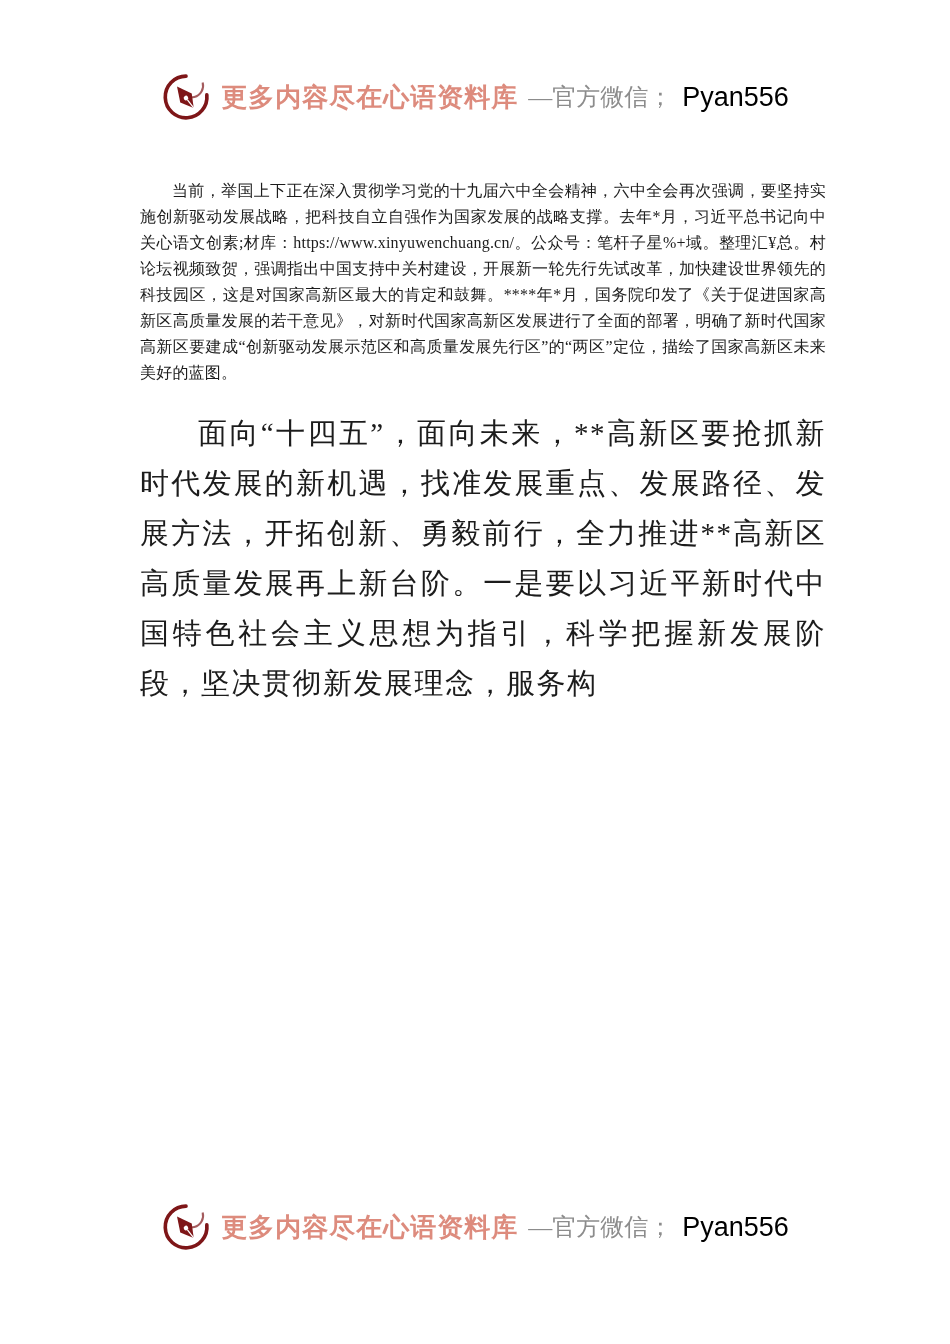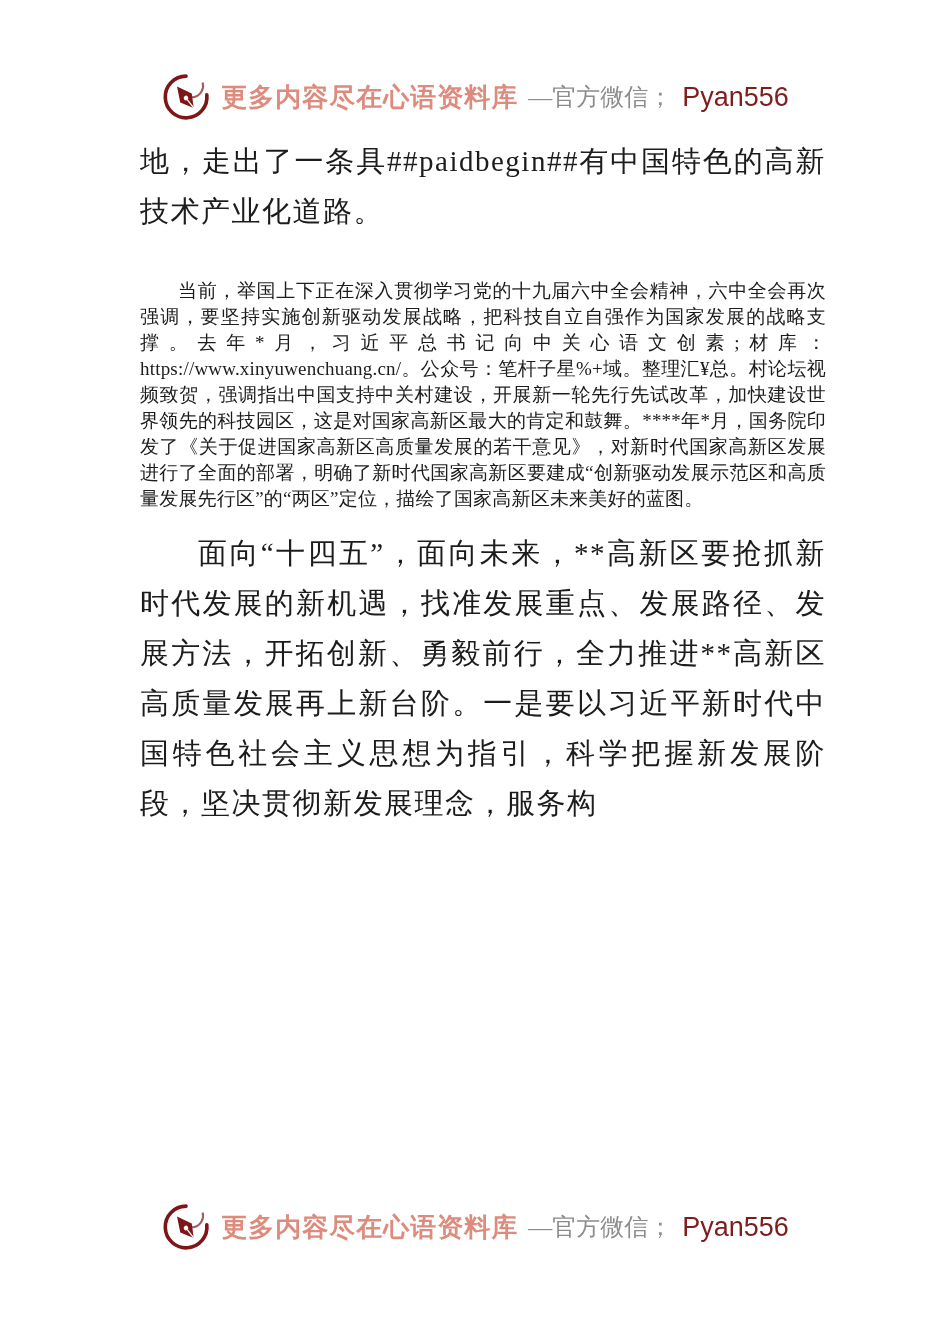--- a/index.html
+++ b/index.html
@@ -28,21 +28,21 @@
     font-weight:bold;
     letter-spacing:1px;
     font-family:"Liberation Serif","DejaVu Serif",serif;
   }
   .wechat-label{
     color:#8c8c8c;
     font-size:24px;
     font-family:"Liberation Serif","DejaVu Serif",serif;
   }
   .wechat-id{
-    color:#7f1d1d;
+    color:#000000;
     font-size:27px;
     font-family:"Liberation Sans","DejaVu Sans",sans-serif;
   }
   
   .doc{
     position:absolute;
     left:140px;top:136px;
     width:686px;
     color:#1c1c1c;
   }
@@ -50,25 +50,25 @@
     text-align:justify;
     text-justify:inter-ideograph;
     margin:0;
   }
   .para.large{
     font-size:29px;
     line-height:50px;
     letter-spacing:1.5px;
   }
   .para.small{
-    font-size:19px;
+    font-size:16px;
     line-height:26px;
     letter-spacing:0.2px;
     margin-top:42px;
-    margin-bottom:16px;
+    margin-bottom:22px;
   }
   .indent2{text-indent:2em;}
 </style>
 </head>
 <body>
 
 <div class="page">
 
   <div class="watermark top">
     <span class="logo">
@@ -81,21 +81,20 @@
           <line x1="24" y1="27" x2="24" y2="37" stroke="#ffffff" stroke-width="1.2"></line>
         </g>
       </svg>
     </span>
     <span class="brand-text">更多内容尽在心语资料库</span>
       <span class="wechat-label">—官方微信；</span>
       <span class="wechat-id">Pyan556</span>
   </div>
 
   <div class="doc">
-    <p class="para large">地，走出了一条具##paidbegin##有中国特色的高新技术产业化道路。</p>
     <p class="para small indent2">当前，举国上下正在深入贯彻学习党的十九届六中全会精神，六中全会再次强调，要坚持实施创新驱动发展战略，把科技自立自强作为国家发展的战略支撑。去年*月，习近平总书记向中关心语文创素;材库：https://www.xinyuwenchuang.cn/。公众号：笔杆子星%+域。整理汇¥总。村论坛视频致贺，强调指出中国支持中关村建设，开展新一轮先行先试改革，加快建设世界领先的科技园区，这是对国家高新区最大的肯定和鼓舞。****年*月，国务院印发了《关于促进国家高新区高质量发展的若干意见》，对新时代国家高新区发展进行了全面的部署，明确了新时代国家高新区要建成“创新驱动发展示范区和高质量发展先行区”的“两区”定位，描绘了国家高新区未来美好的蓝图。</p>
     <p class="para large indent2">面向“十四五”，面向未来，**高新区要抢抓新时代发展的新机遇，找准发展重点、发展路径、发展方法，开拓创新、勇毅前行，全力推进**高新区高质量发展再上新台阶。一是要以习近平新时代中国特色社会主义思想为指引，科学把握新发展阶段，坚决贯彻新发展理念，服务构</p>
   </div>
 
   <div class="watermark bottom">
     <span class="logo">
       <svg width="50" height="50" viewBox="0 0 48 48">
         <path d="M24 4 A20 20 0 1 0 44 22" fill="none" stroke="#7e1618" stroke-width="3.5" stroke-linecap="round"></path>
         <path d="M40 10 A11 11 0 1 1 18 16" fill="none" stroke="#7e1618" stroke-width="2" opacity="0.7"></path>
         <g transform="rotate(-38 24 25)">

